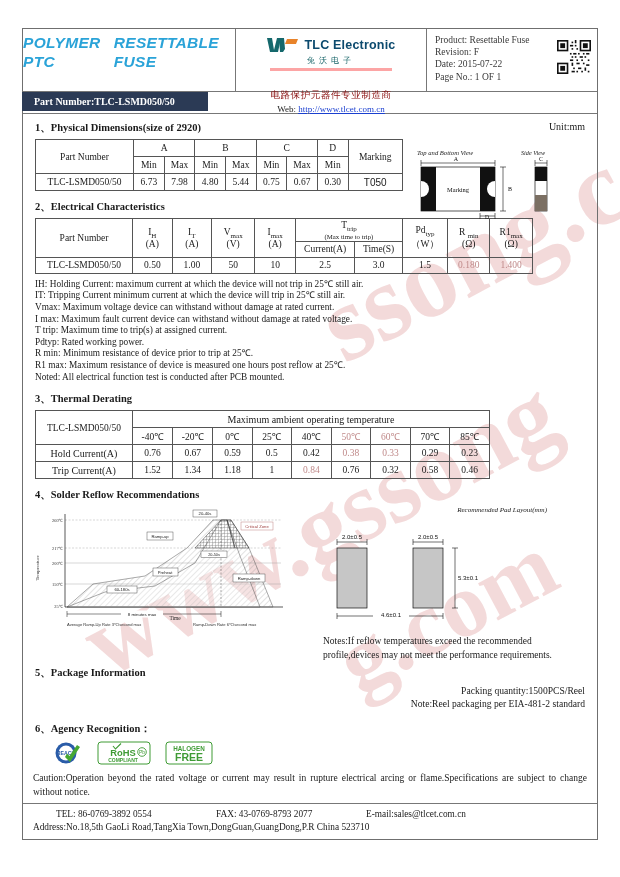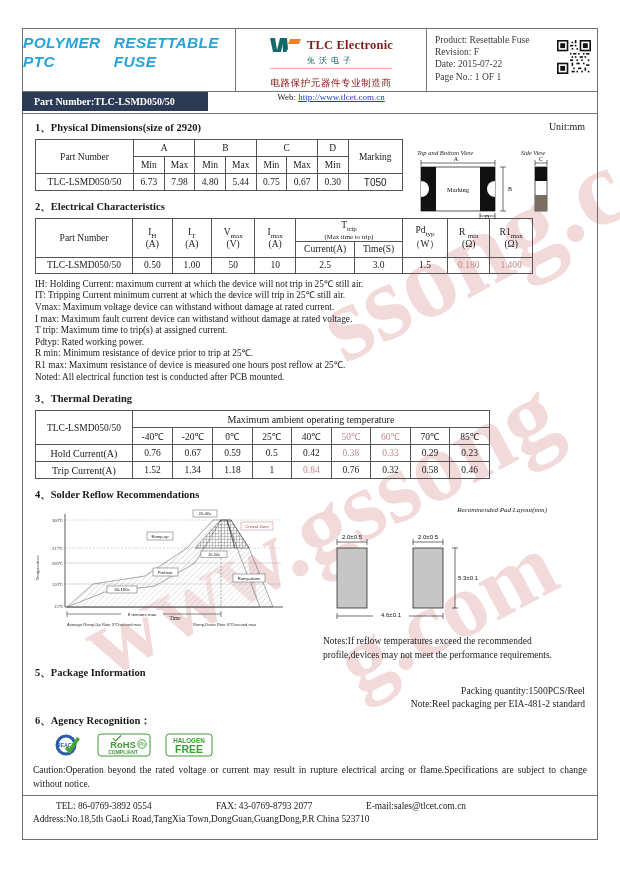--- a/index.html
+++ b/index.html
@@ -22,27 +22,27 @@
 
   
   .hdr{display:flex;height:62px;border-bottom:0;}
   .hdr-l{width:212px;display:flex;flex-direction:row;align-items:flex-start;
          justify-content:center;padding-top:4px;font-style:italic;}
   .hdr-l div{color:#2aa3d8;font-family:"Liberation Sans",sans-serif;
              font-size:15.5px;font-weight:bold;letter-spacing:.3px;line-height:19px;}
   .hdr-m{width:190px;padding-top:5px;text-align:center;border-left:1px solid #777;
          border-right:1px solid #777;}
   .logo-row{display:flex;align-items:center;justify-content:center;gap:4px;height:22px;}
-  .logo-name{font-family:Liberation Serif, serif;font-size:12.5px;font-weight:bold;
-             color:#7f1d1d;letter-spacing:.2px;}
+  .logo-name{font-family:Liberation Sans, sans-serif;font-size:12.5px;font-weight:bold;
+             color:#0c4a6e;letter-spacing:.2px;}
   .logo-cn{font-size:8px;color:#0f5f63;letter-spacing:4px;margin-top:-1px;
            font-family:"DejaVu Sans",sans-serif;}
   .hdr-m .slogan{font-size:9.5px;color:#8a0f0f;margin-top:2px;letter-spacing:.6px;
-                 font-family:"DejaVu Sans",sans-serif;border-top:1px solid #fca5a5;
-                 display:inline-block;padding-top:8px;}
+                 font-family:"DejaVu Sans",sans-serif;border-top:3px solid #fca5a5;
+                 display:inline-block;padding-top:18px;}
   .hdr-m .web{font-size:9px;margin-top:2px;}
   .hdr-m .web a{color:#1a3fd0;text-decoration:underline;}
   .hdr-r{flex:1;padding:5px 0 0 8px;position:relative;}
   .hdr-r p{margin:0;font-size:9.5px;line-height:12.2px;color:#3a3a3a;}
   .qr{position:absolute;right:6px;top:11px;width:34px;height:34px;}
 
   .pn-bar{background:#2b3a55;color:#fff;font-size:10px;font-weight:bold;
           padding:4px 10px 4px 12px;width:186px;box-sizing:border-box;
           margin-left:-1px;}
   .pn-row{border-top:1px solid #777;border-bottom:1px solid #777;height:21px;}
@@ -456,21 +456,21 @@
           <div>Notes:If reflow temperatures exceed the recommended</div>
           <div>profile,devices may not meet the performance requirements.</div>
         </div>
       </div>
     </div>
 
     <div class="sect" style="margin-top:4px">5、Package Information</div>
     <div class="pkginfo">Packing quantity:1500PCS/Reel</div>
     <div class="pkginfo">Note:Reel packaging per EIA-481-2 standard</div>
 
-    <div class="sect" style="margin-top:4px">6、Agency Recognition：</div>
+    <div class="sect" style="margin-top:12px">6、Agency Recognition：</div>
     <div class="badges">
       <svg width="30" height="26" viewBox="0 0 30 26">
         <circle cx="13" cy="13" r="10.5" fill="#2a5ca8"></circle>
         <circle cx="13" cy="13" r="7.4" fill="#fff"></circle>
         <text x="13" y="15.2" font-size="5.2" font-family="Liberation Sans" font-weight="bold" text-anchor="middle" fill="#2a5ca8">REACH</text>
         <path d="M12 17 L17 22 L27 7 L24 5 L16.5 16 L14 13.5 Z" fill="#46a832"></path>
       </svg>
       <svg width="54" height="24" viewBox="0 0 54 24">
         <rect x="1" y="1" width="52" height="22" rx="3" fill="#fff" stroke="#3f9b35" stroke-width="1"></rect>
         <path d="M16 5 L18.5 8 L24 2.5" fill="none" stroke="#3f9b35" stroke-width="1.1"></path>

